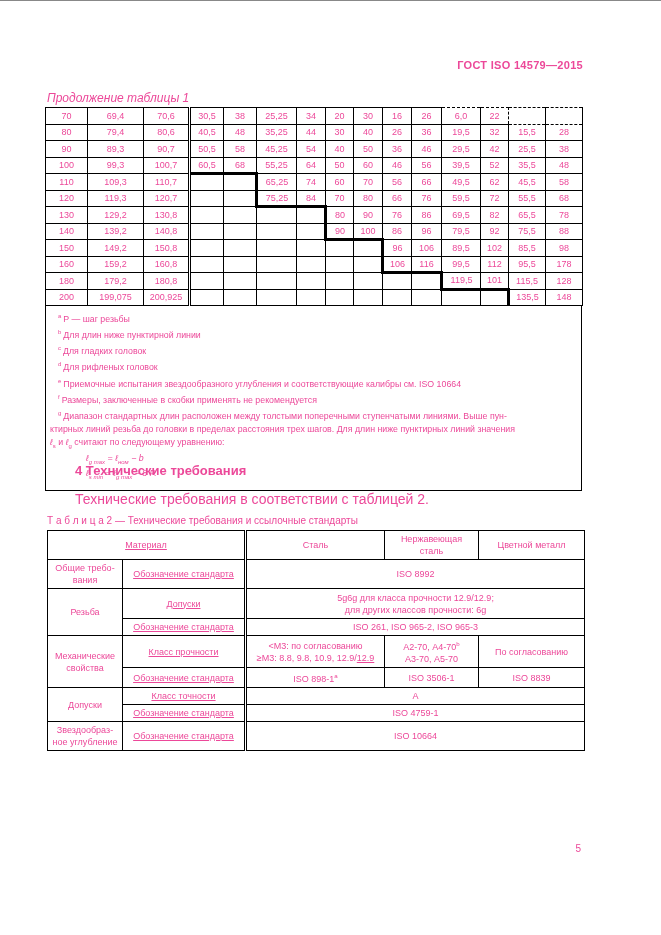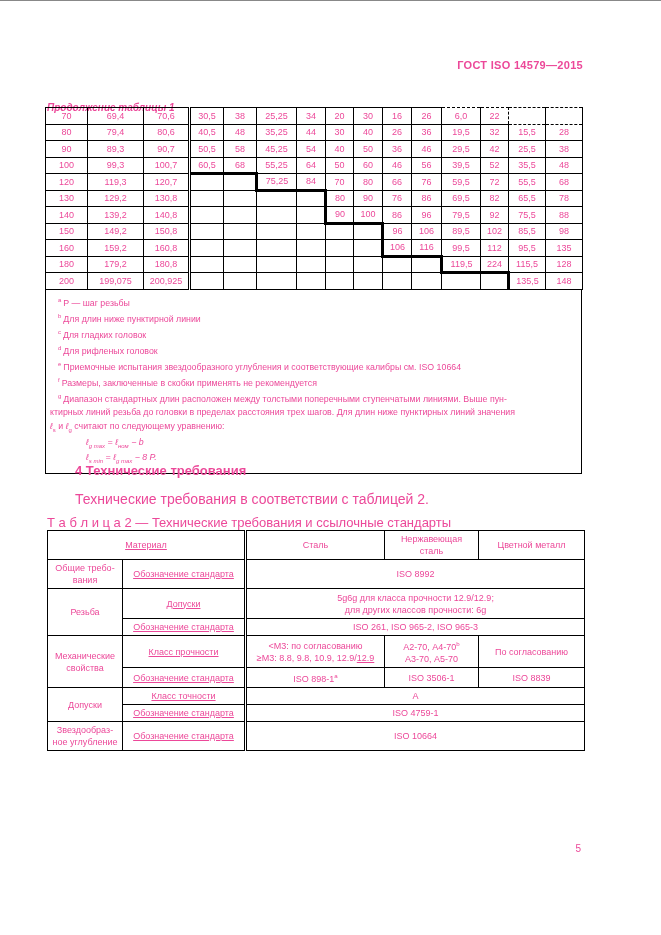--- a/index.html
+++ b/index.html
@@ -11,22 +11,22 @@
     font-family:"Liberation Sans","DejaVu Sans",sans-serif;
     color:#ec4899;
     margin:1px auto;
     overflow:hidden;
   }
   .doc-header {
     position:absolute; top:58px; right:78px;
     font-size:11px; font-weight:bold; letter-spacing:0.3px;
   }
   .t1-caption {
-    position:absolute; top:101px; left:47px;
-    font-size:10px; font-style:italic;font-weight:bold;
+    position:absolute; top:90px; left:47px;
+    font-size:12px; font-style:italic;
   }
   .t1-wrap { position:absolute; top:106px; left:45px; width:537px; }
   table.t1 {
     border-collapse:collapse; table-layout:fixed; width:537px;
     font-size:9px;
   }
   table.t1 td {
     border:1px solid #000;
     height:16.5px;
     text-align:center; vertical-align:middle;
@@ -52,21 +52,21 @@
   .section-heading {
     position:absolute; top:462px; left:75px;
     font-size:13px; font-weight:bold;
   }
   .section-para {
     position:absolute; top:490px; left:75px;
     font-size:14px;
   }
   .t2-caption {
     position:absolute; top:514px; left:47px;
-    font-size:13px;
+    font-size:10px;
   }
   .t2-wrap { position:absolute; top:529px; left:47px; width:537px; }
   table.t2 {
     border-collapse:collapse; table-layout:fixed; width:537px;
     font-size:9px;
   }
   table.t2 td, table.t2 th {
     border:1px solid #000;
     text-align:center; vertical-align:middle;
     font-weight:normal;
@@ -173,20 +173,37 @@
             <td>50</td>
             <td>60</td>
             <td>46</td>
             <td>56</td>
             <td>39,5</td>
             <td>52</td>
             <td>35,5</td>
             <td>48</td>
           </tr>
           <tr>
+            <td>110</td>
+            <td>109,3</td>
+            <td class="dbl">110,7</td>
+            <td></td>
+            <td></td>
+            <td class="tl">65,25</td>
+            <td>74</td>
+            <td>60</td>
+            <td>70</td>
+            <td>56</td>
+            <td>66</td>
+            <td>49,5</td>
+            <td>62</td>
+            <td>45,5</td>
+            <td>58</td>
+          </tr>
+          <tr>
             <td>120</td>
             <td>119,3</td>
             <td class="dbl">120,7</td>
             <td></td>
             <td></td>
             <td class="tb tl">75,25</td>
             <td class="tb">84</td>
             <td>70</td>
             <td>80</td>
             <td>66</td>
@@ -255,36 +272,36 @@
             <td></td>
             <td></td>
             <td></td>
             <td></td>
             <td></td>
             <td class="tb tl">106</td>
             <td class="tb">116</td>
             <td>99,5</td>
             <td>112</td>
             <td>95,5</td>
-            <td>135</td>
+            <td>178</td>
           </tr>
           <tr>
             <td>180</td>
             <td>179,2</td>
             <td class="dbl">180,8</td>
             <td></td>
             <td></td>
             <td></td>
             <td></td>
             <td></td>
             <td></td>
             <td></td>
             <td></td>
             <td class="tb tl">119,5</td>
-            <td class="tb">224</td>
+            <td class="tb">101</td>
             <td>115,5</td>
             <td>128</td>
           </tr>
           <tr>
             <td>200</td>
             <td>199,075</td>
             <td class="dbl">200,925</td>
             <td></td>
             <td></td>
             <td></td>

